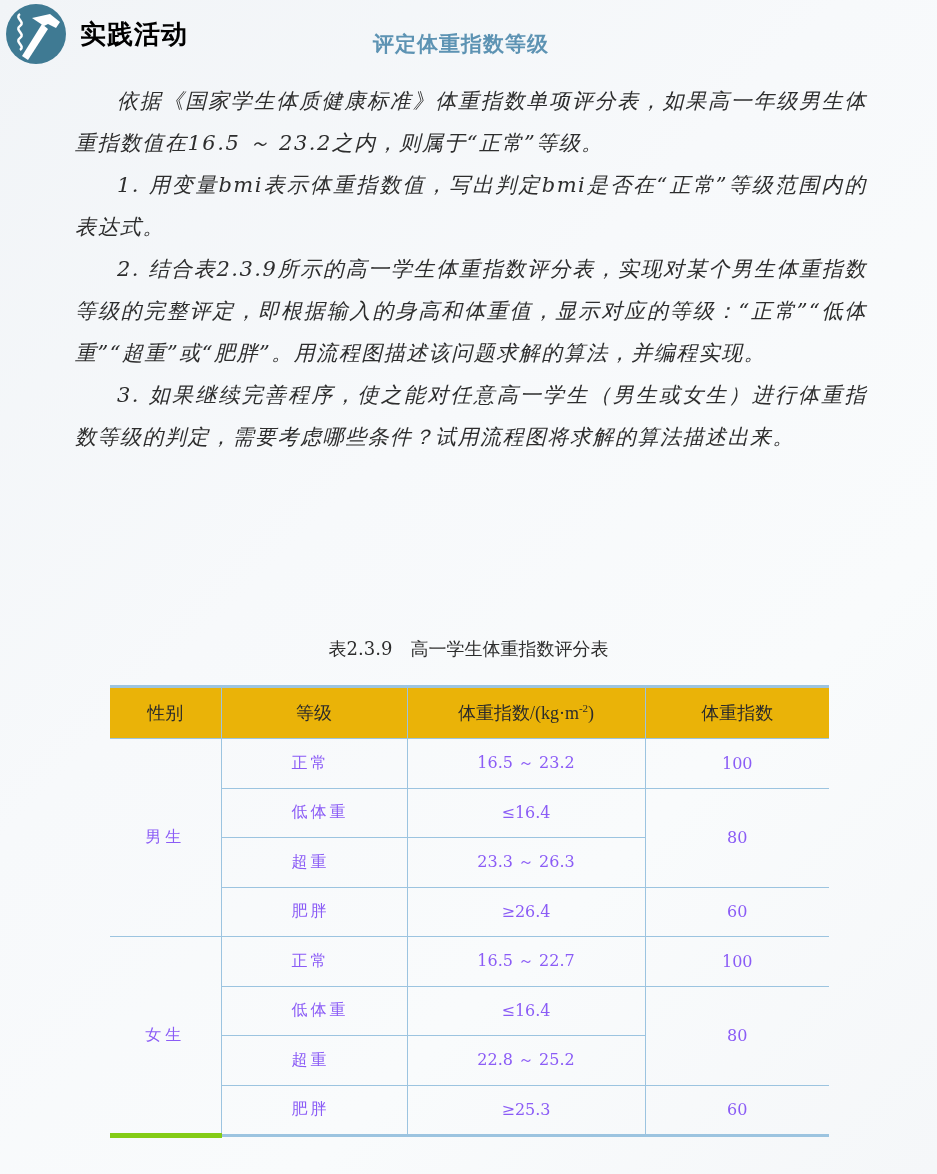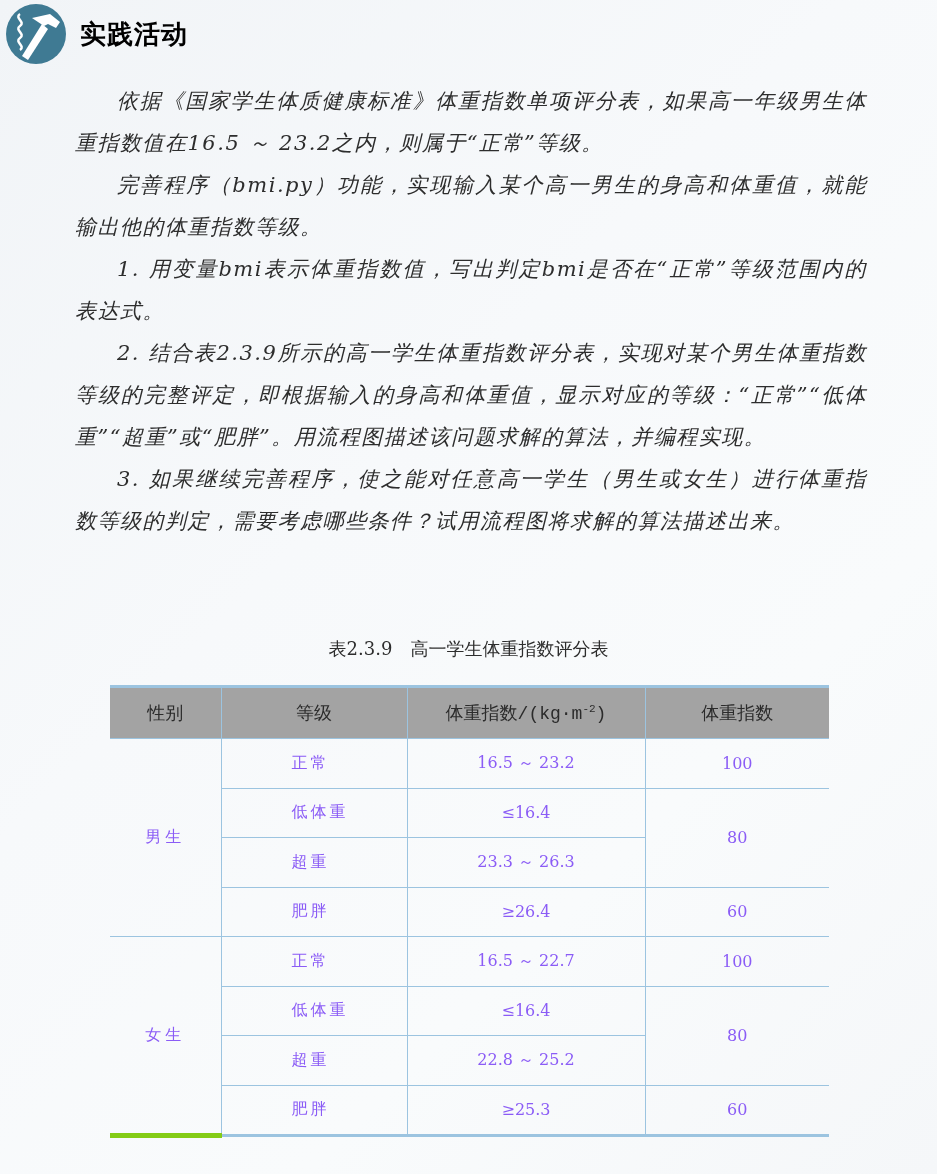--- a/index.html
+++ b/index.html
@@ -41,22 +41,22 @@
       position: absolute; left: 110px; top: 685px; width: 719px;
       border-collapse: collapse; table-layout: fixed;
     }
     table.score th, table.score td {
       border: 1.5px solid #9cc4e0; text-align: center; vertical-align: middle;
       padding: 0;
     }
     table.score tr > *:first-child { border-left: none; }
     table.score tr > *:last-child { border-right: none; }
     table.score th {
-      background: #a3a3a3; height: 50px;
-      font-family: Liberation Mono, monospace;
+      background: #eab308; height: 50px;
+      font-family: Liberation Serif, serif;
       font-size: 18px; font-weight: normal; color: #2b2b2b;
       border-top: 3px solid #9cc4e0;
     }
     table.score td { height: 48.5px; font-size: 16px; color: #8b5cf6; }
     table.score tbody tr:last-child td, table.score tbody tr:last-child th { }
     .grade { text-align: left !important; padding-left: 70px !important; letter-spacing: 3px; }
     .gender { letter-spacing: 4px; }
     .bottom-rule td { border-bottom: 3px solid #9cc4e0 !important; }
     .sup { font-size: 11px; vertical-align: super; }
   </style>
@@ -65,25 +65,25 @@
 
 <div class="header">
   <div class="logo">
     <svg width="60" height="60" viewBox="0 0 60 60">
       <path d="M14 10 C8 14, 20 18, 14 22 C8 26, 20 30, 14 34 C8 38, 20 42, 14 46" stroke="#fff" stroke-width="2.5" fill="none"></path>
       <path d="M26 14 L44 10 L54 18 L50 24 L42 20 L38 22 Z" fill="#fff"></path>
       <path d="M36 20 L42 25 L22 56 L16 52 Z" fill="#fff"></path>
     </svg>
   </div>
   <div class="section-label">实践活动</div>
+  <div class="activity-title">评定体重指数等级</div>
 </div>
 
 <div class="content">
   <p class="para">依据《国家学生体质健康标准》体重指数单项评分表，如果高一年级男生体重指数值在16.5 ～ 23.2之内，则属于“正常”等级。</p>
-  <p class="para">完善程序（bmi.py）功能，实现输入某个高一男生的身高和体重值，就能输出他的体重指数等级。</p>
   <p class="para">1. 用变量bmi表示体重指数值，写出判定bmi是否在“正常”等级范围内的表达式。</p>
   <p class="para">2. 结合表2.3.9所示的高一学生体重指数评分表，实现对某个男生体重指数等级的完整评定，即根据输入的身高和体重值，显示对应的等级：“正常”“低体重”“超重”或“肥胖”。用流程图描述该问题求解的算法，并编程实现。</p>
   <p class="para">3. 如果继续完善程序，使之能对任意高一学生（男生或女生）进行体重指数等级的判定，需要考虑哪些条件？试用流程图将求解的算法描述出来。</p>
 </div>
 
 <div class="table-caption">表2.3.9　高一学生体重指数评分表</div>
 
 <table class="score">
   <colgroup>
     <col style="width:111px">

